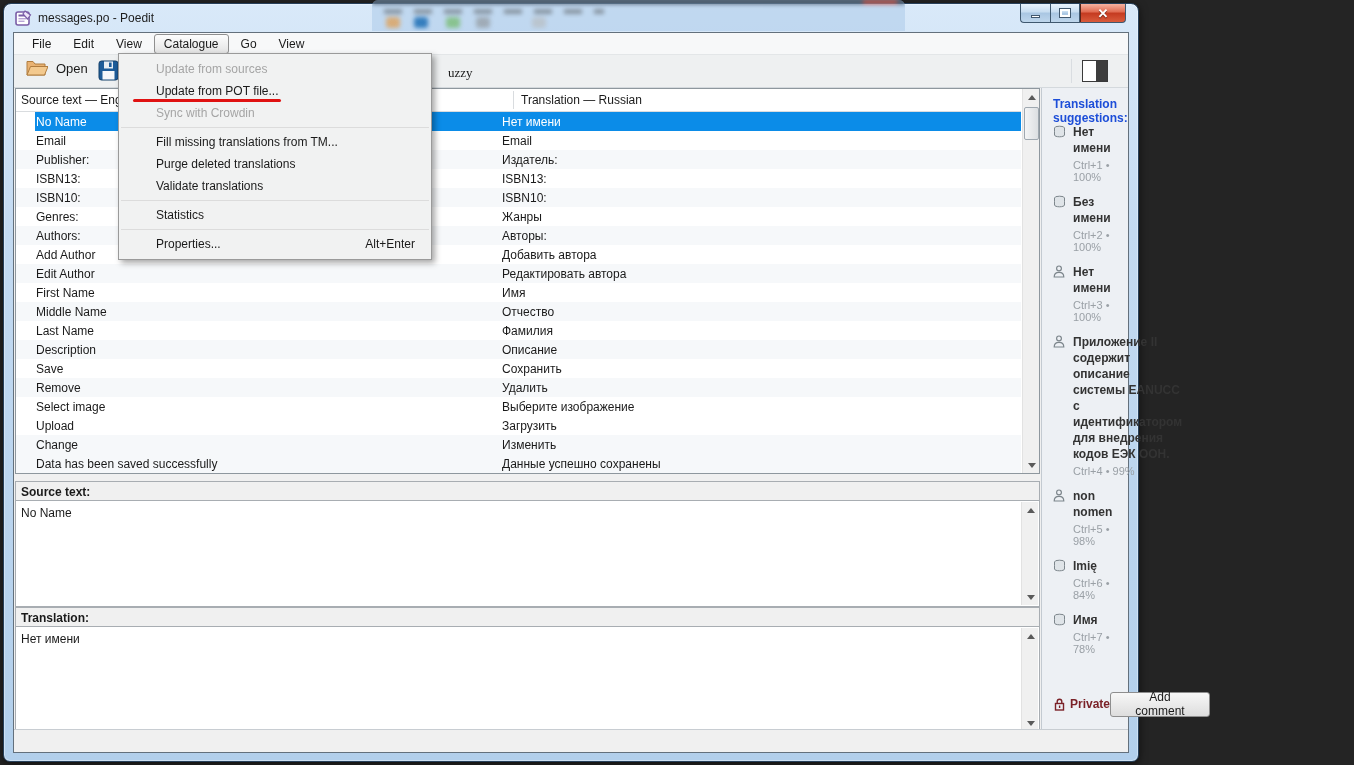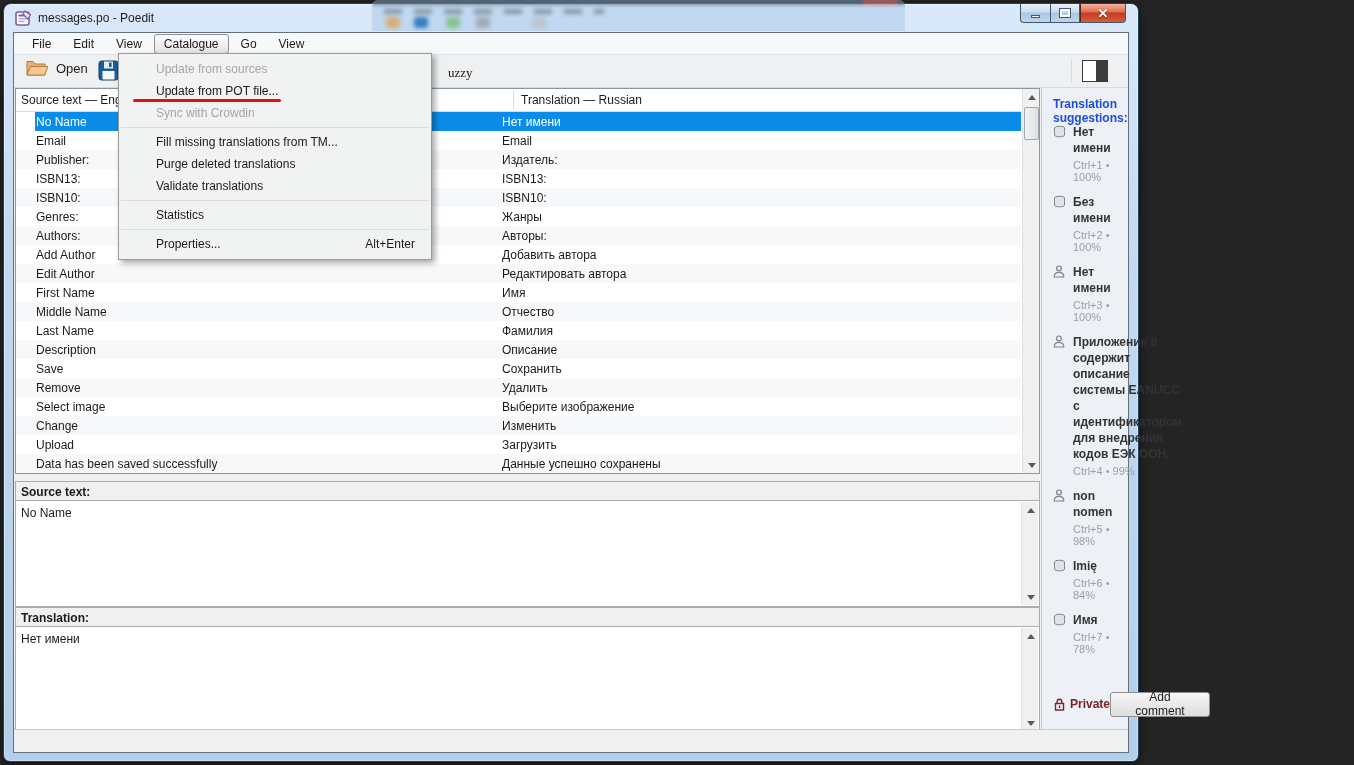--- a/index.html
+++ b/index.html
@@ -325,32 +325,32 @@
               <div class="cell-trn">Удалить</div>
             </div>
           </div>
           <div class="grid-row">
             <div class="gutter"></div>
             <div class="rcontent">
               <div class="cell-src">Select image</div>
               <div class="cell-trn">Выберите изображение</div>
             </div>
           </div>
+          <div class="grid-row">
+            <div class="gutter"></div>
+            <div class="rcontent">
+              <div class="cell-src">Upload</div>
+              <div class="cell-trn">Загрузить</div>
+            </div>
+          </div>
           <div class="grid-row alt">
             <div class="gutter"></div>
             <div class="rcontent">
               <div class="cell-src">Change</div>
               <div class="cell-trn">Изменить</div>
-            </div>
-          </div>
-          <div class="grid-row">
-            <div class="gutter"></div>
-            <div class="rcontent">
-              <div class="cell-src">Upload</div>
-              <div class="cell-trn">Загрузить</div>
             </div>
           </div>
           <div class="grid-row alt">
             <div class="gutter"></div>
             <div class="rcontent">
               <div class="cell-src">Data has been saved successfully</div>
               <div class="cell-trn">Данные успешно сохранены</div>
             </div>
           </div>
         </div>

